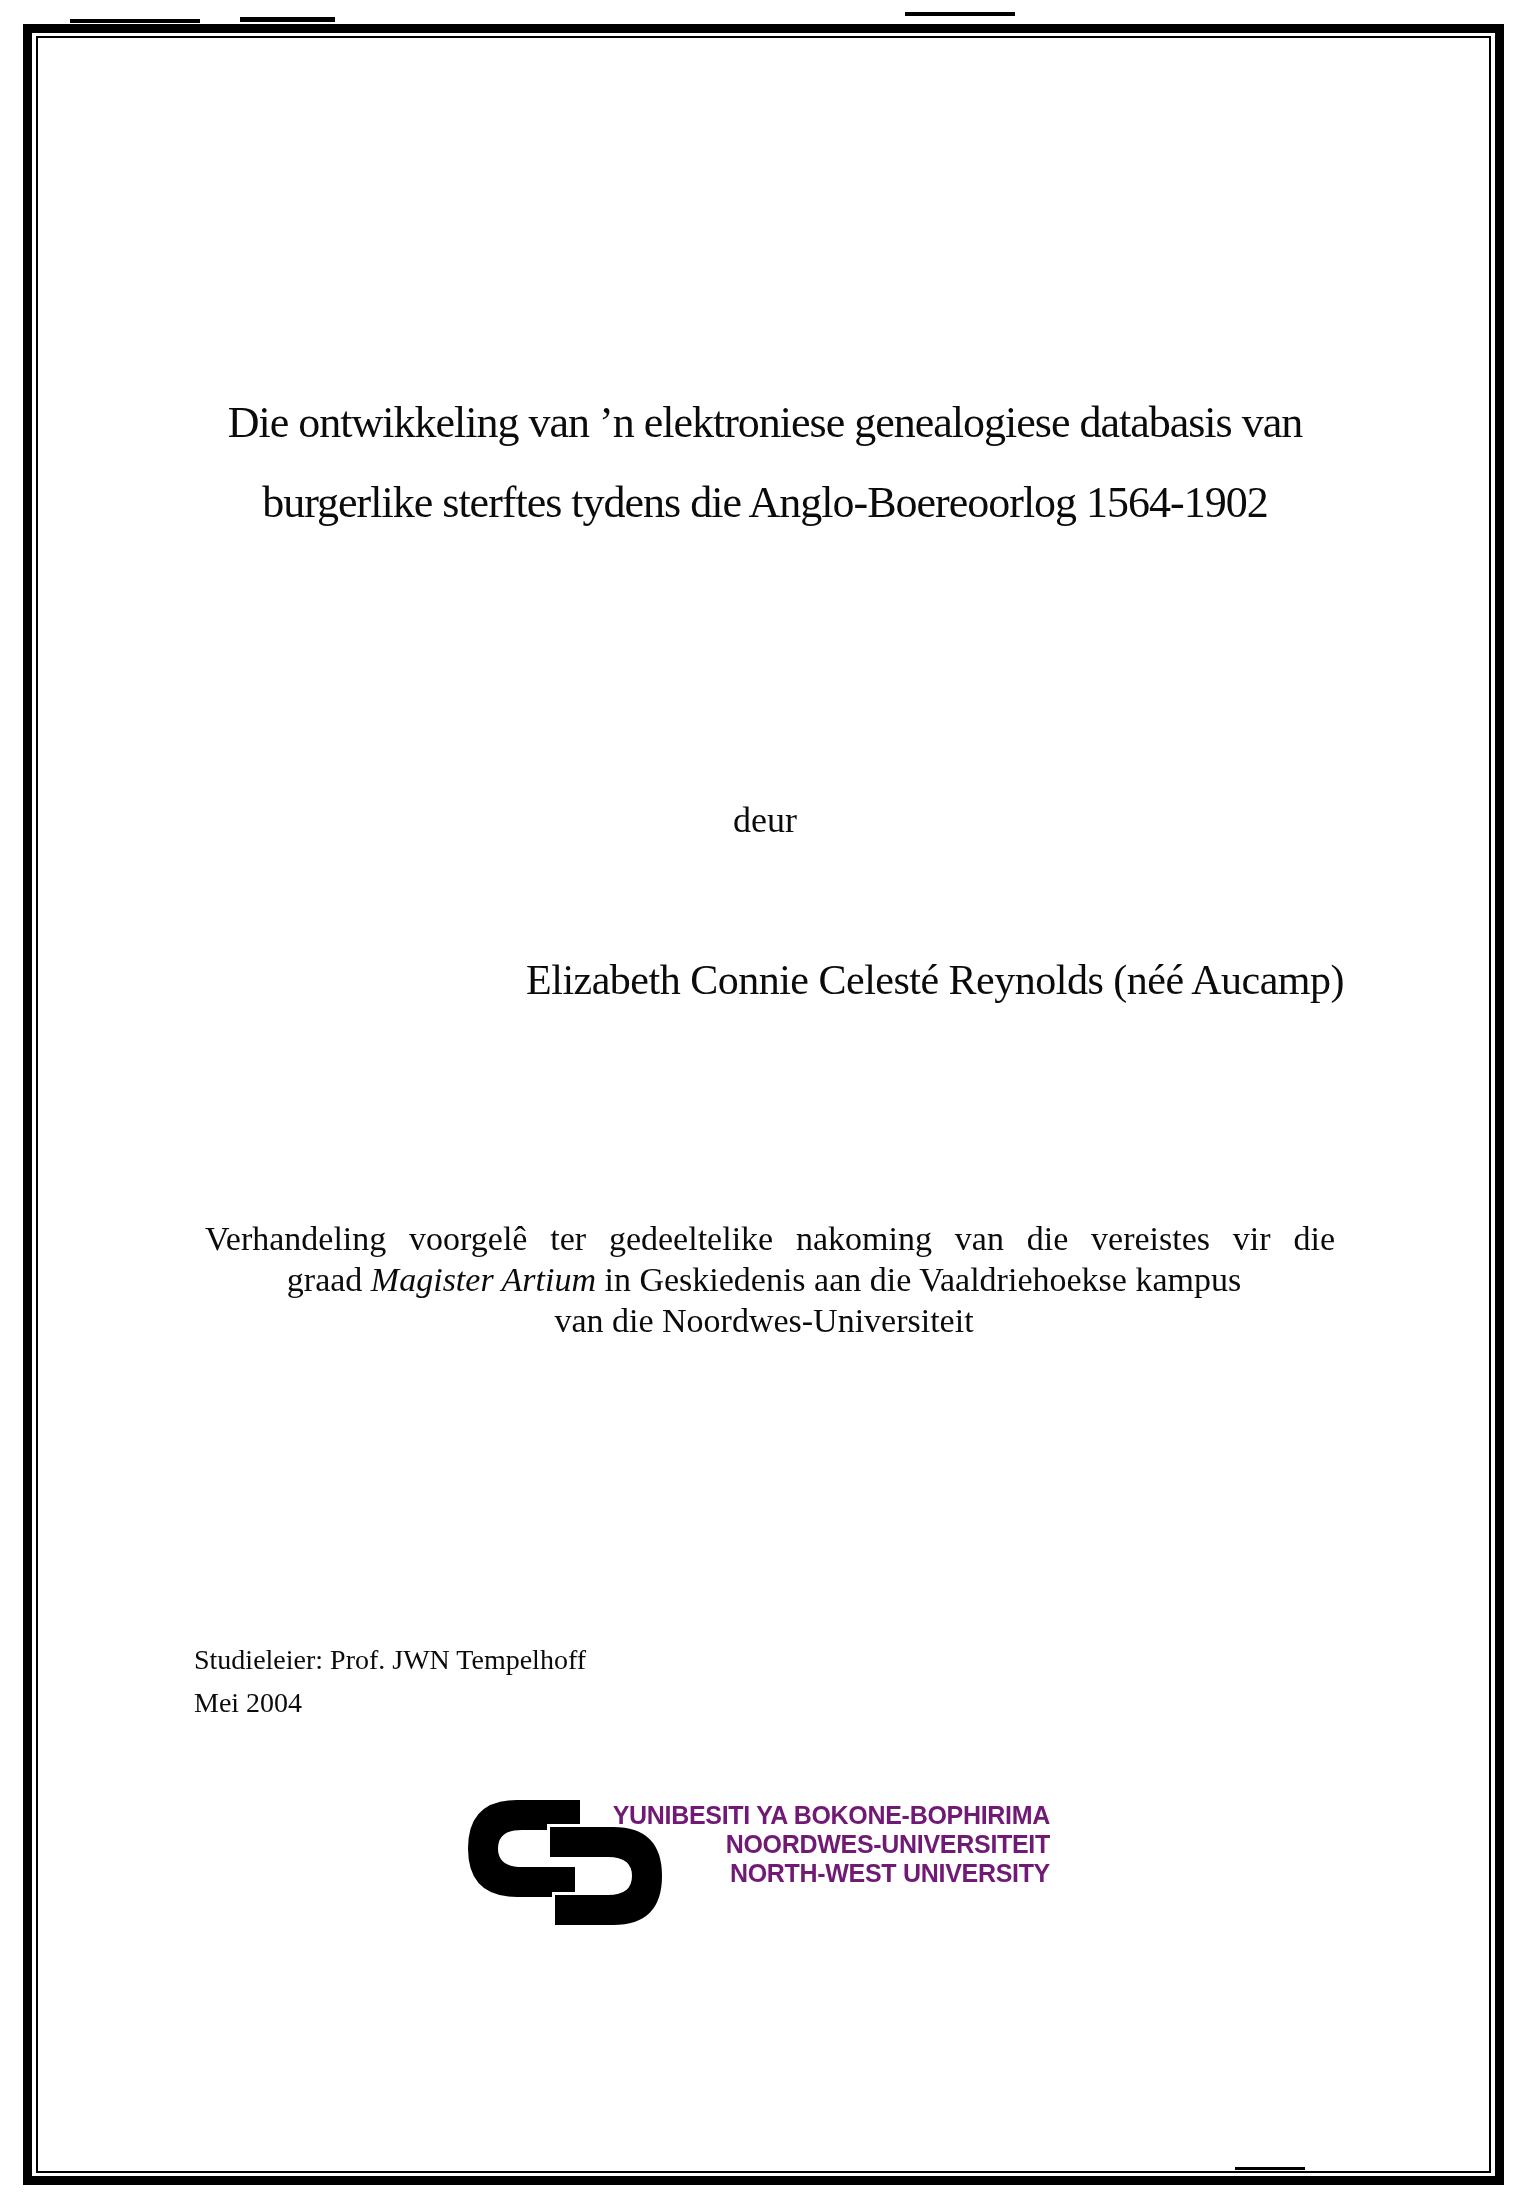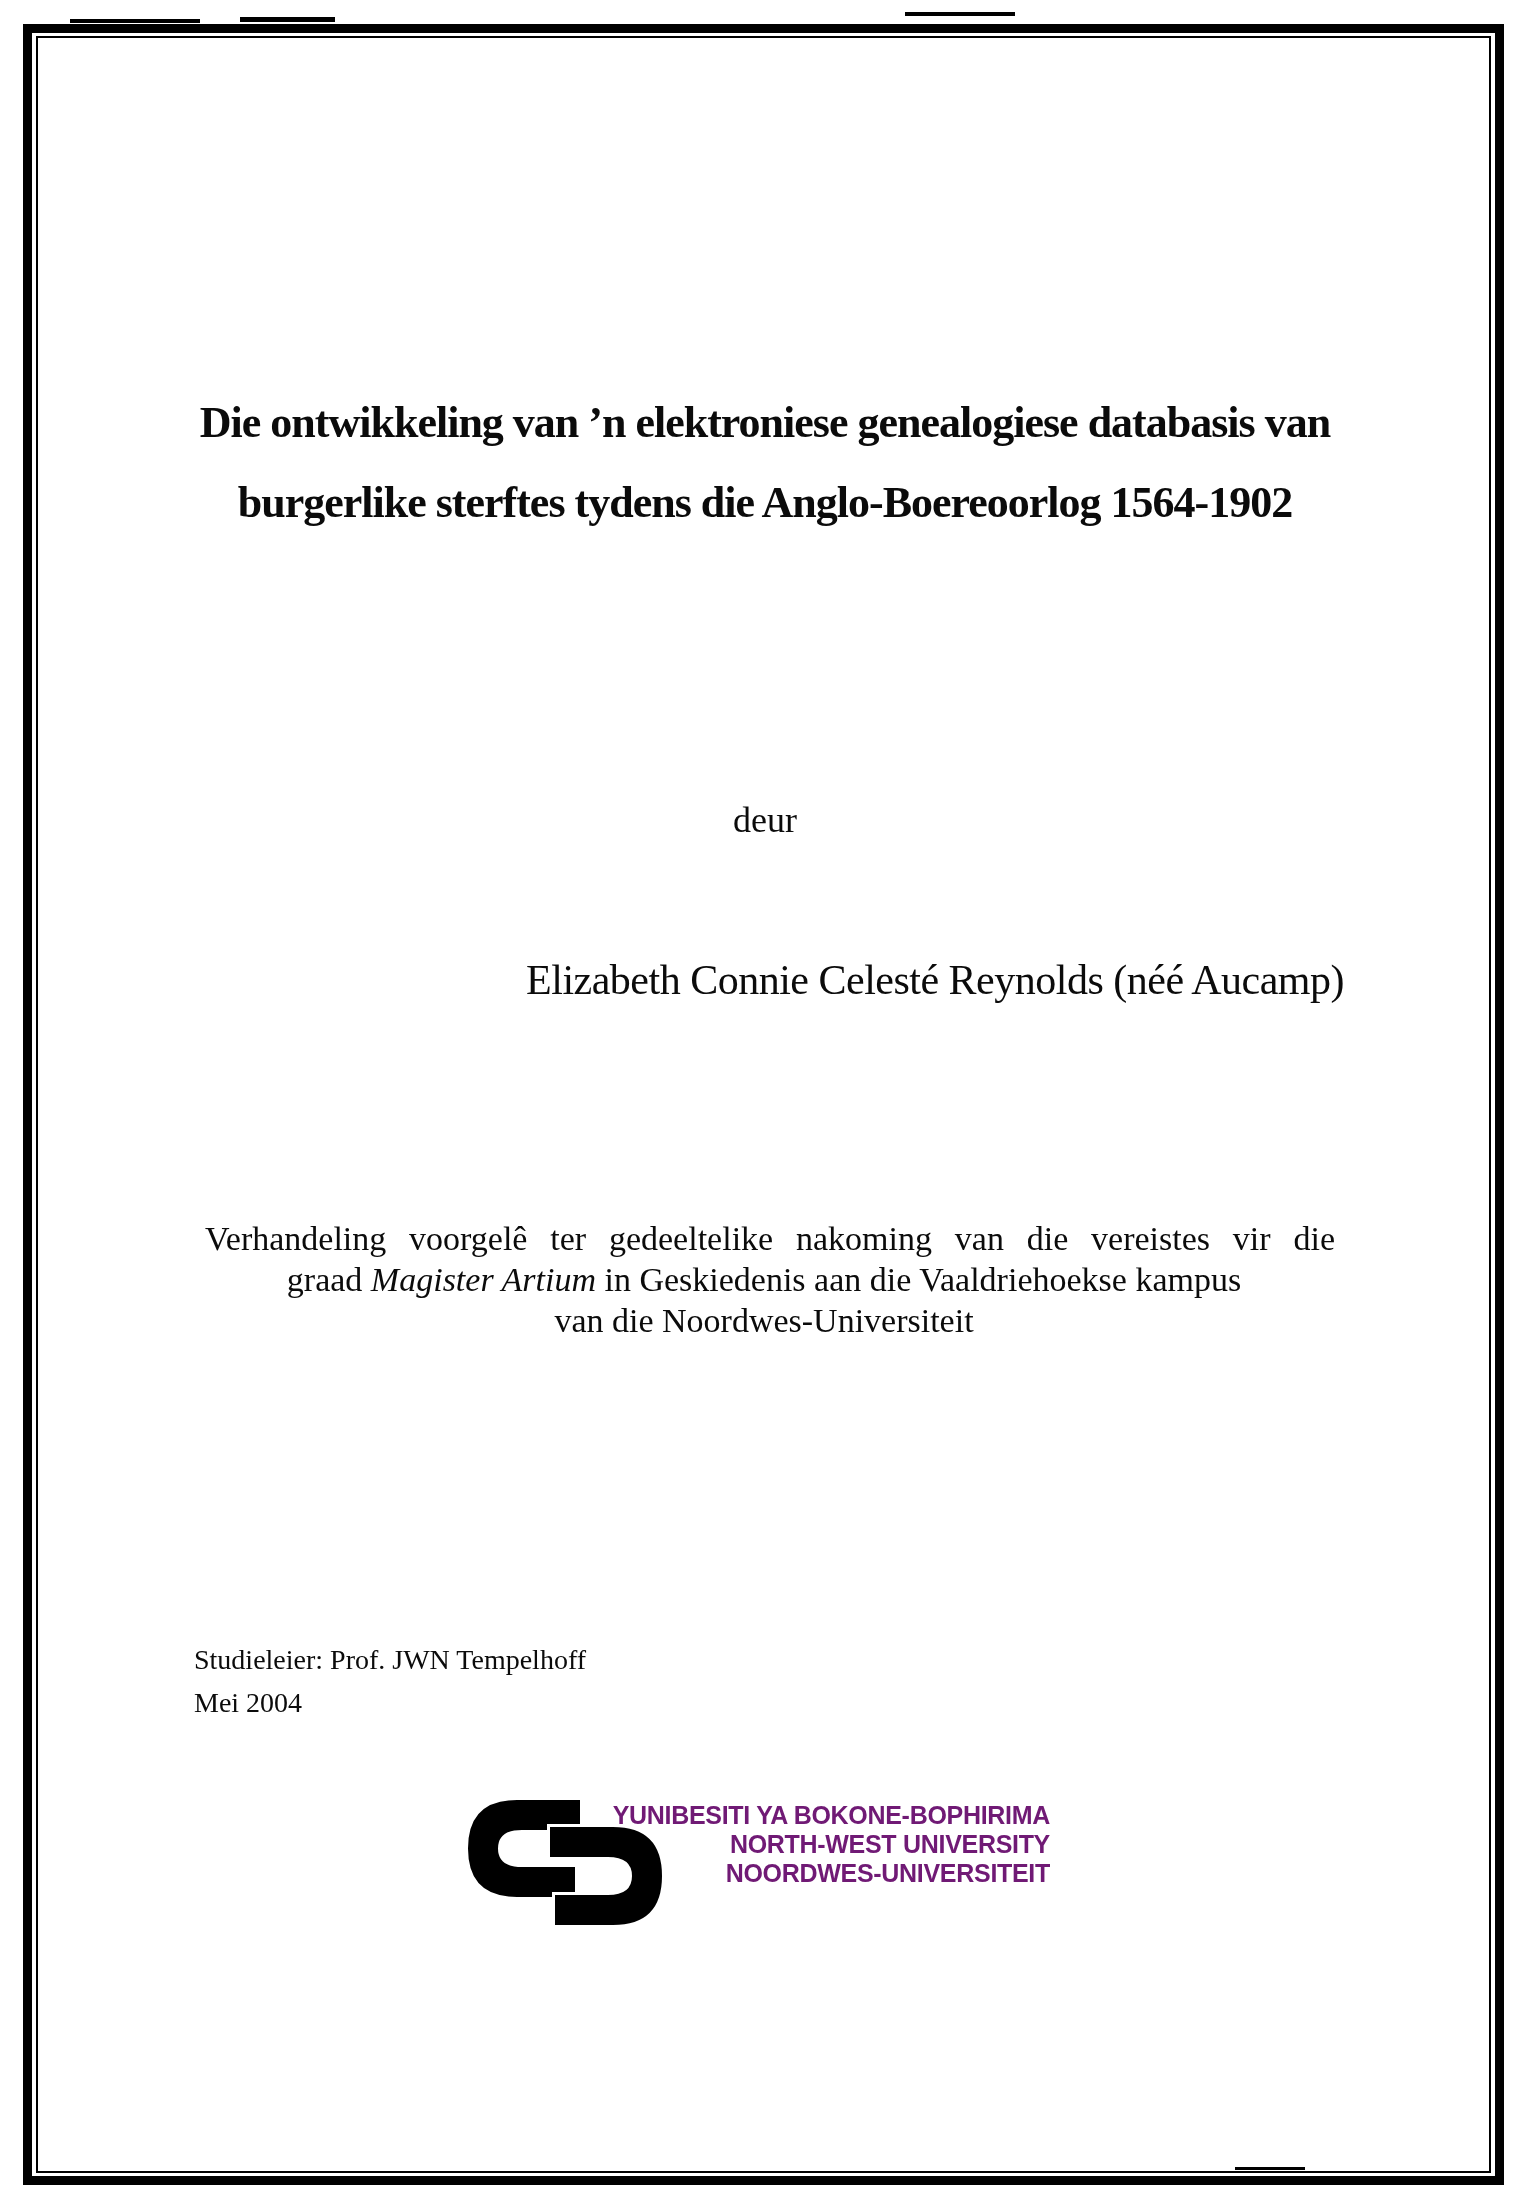--- a/index.html
+++ b/index.html
@@ -28,21 +28,21 @@
   .a2 { left: 240px; top: 17px; width: 95px;  height: 5px; }
   .a3 { left: 905px; top: 12px; width: 110px; height: 4px; }
   .a4 { left: 1235px; top: 2167px; width: 70px; height: 3px; }
 
   .title-block {
     position: absolute; left: 194px; top: 383px; width: 1142px;
     text-align: center;
     font-size: 44px; line-height: 80px; letter-spacing: -1px;
     white-space: nowrap;
   }
-  .title-block span { display: block; font-weight: bold; }
+  .title-block span { display: block; }
 
   .byline {
     position: absolute; left: 194px; top: 802px; width: 1142px;
     text-align: center; font-size: 36px; line-height: 36px;
   }
   .author {
     position: absolute; left: 202px; top: 958px; width: 1142px;
     text-align: right; font-size: 42px; line-height: 44px; letter-spacing: -0.5px;
     white-space: nowrap;
   }
@@ -111,16 +111,16 @@
   <svg class="logo-mark" width="194" height="126" viewBox="0 0 194 126" xmlns="http://www.w3.org/2000/svg">
 
     <path fill="#000" d="M 112 0 L 49 0 Q 0 0 0 48.5 Q 0 97 49 97 L 107 97 L 107 67 L 54 67 Q 30 67 30 48.5 Q 30 30 54 30 L 112 30 Z"></path>
 
     <path fill="none" stroke="#fff" stroke-width="6" d="M 82 27 L 145 27 Q 194 27 194 76 Q 194 125 145 125 L 87 125 L 87 95 L 140 95 Q 164 95 164 76 Q 164 57 140 57 L 82 57 Z"></path>
 
     <path fill="#000" d="M 82 27 L 145 27 Q 194 27 194 76 Q 194 125 145 125 L 87 125 L 87 95 L 140 95 Q 164 95 164 76 Q 164 57 140 57 L 82 57 Z"></path>
   </svg>
   <div class="logo-text">
     <div>YUNIBESITI YA BOKONE-BOPHIRIMA</div>
+    <div>NOORDWES-UNIVERSITEIT</div>
     <div>NORTH-WEST UNIVERSITY</div>
-    <div>NOORDWES-UNIVERSITEIT</div>
   </div>
 </div>
 
 </body></html>

